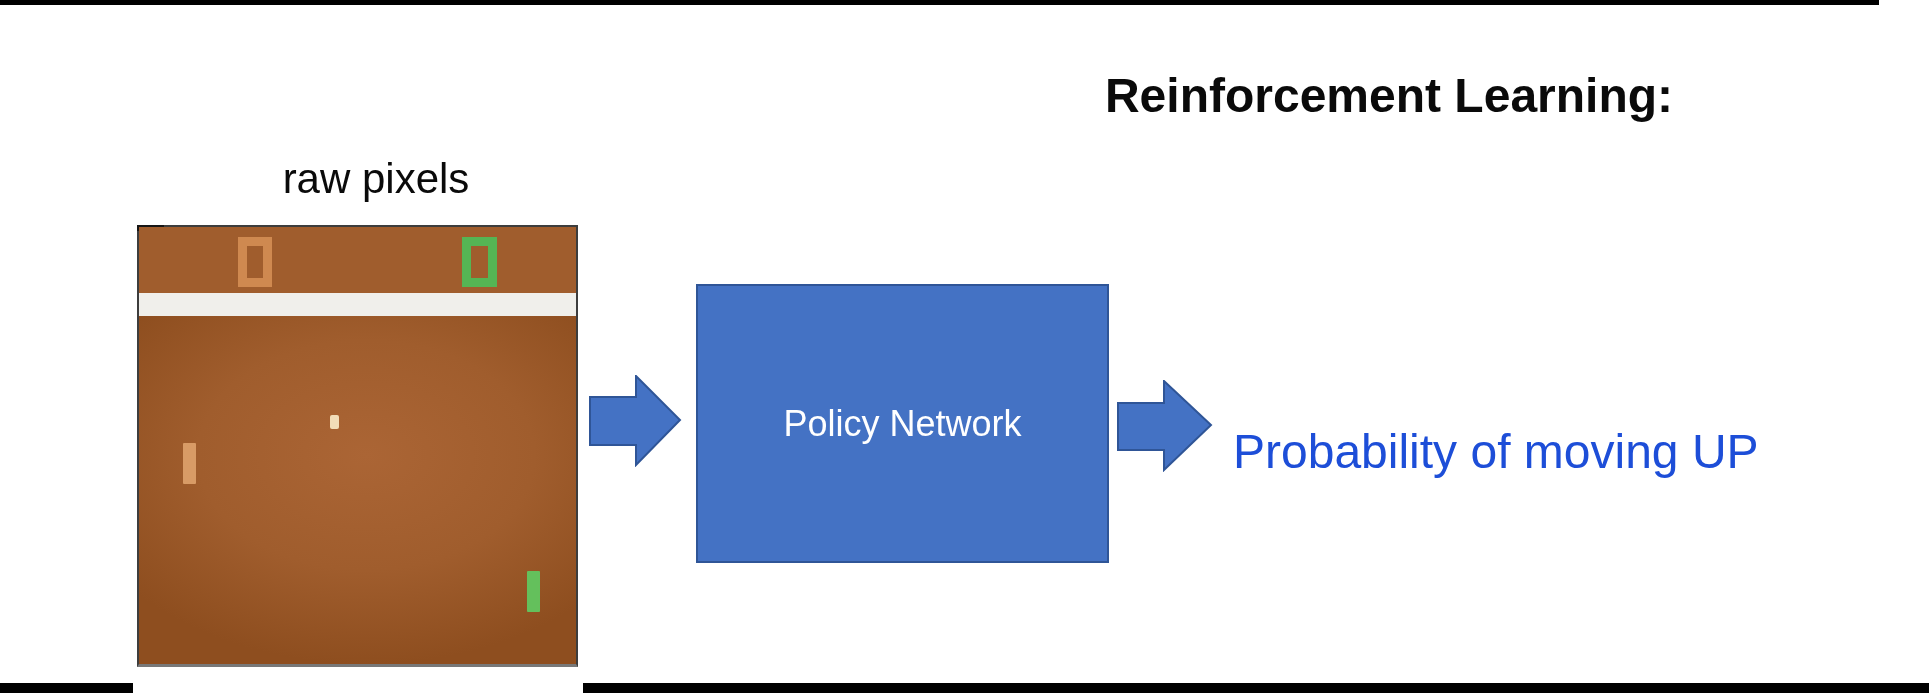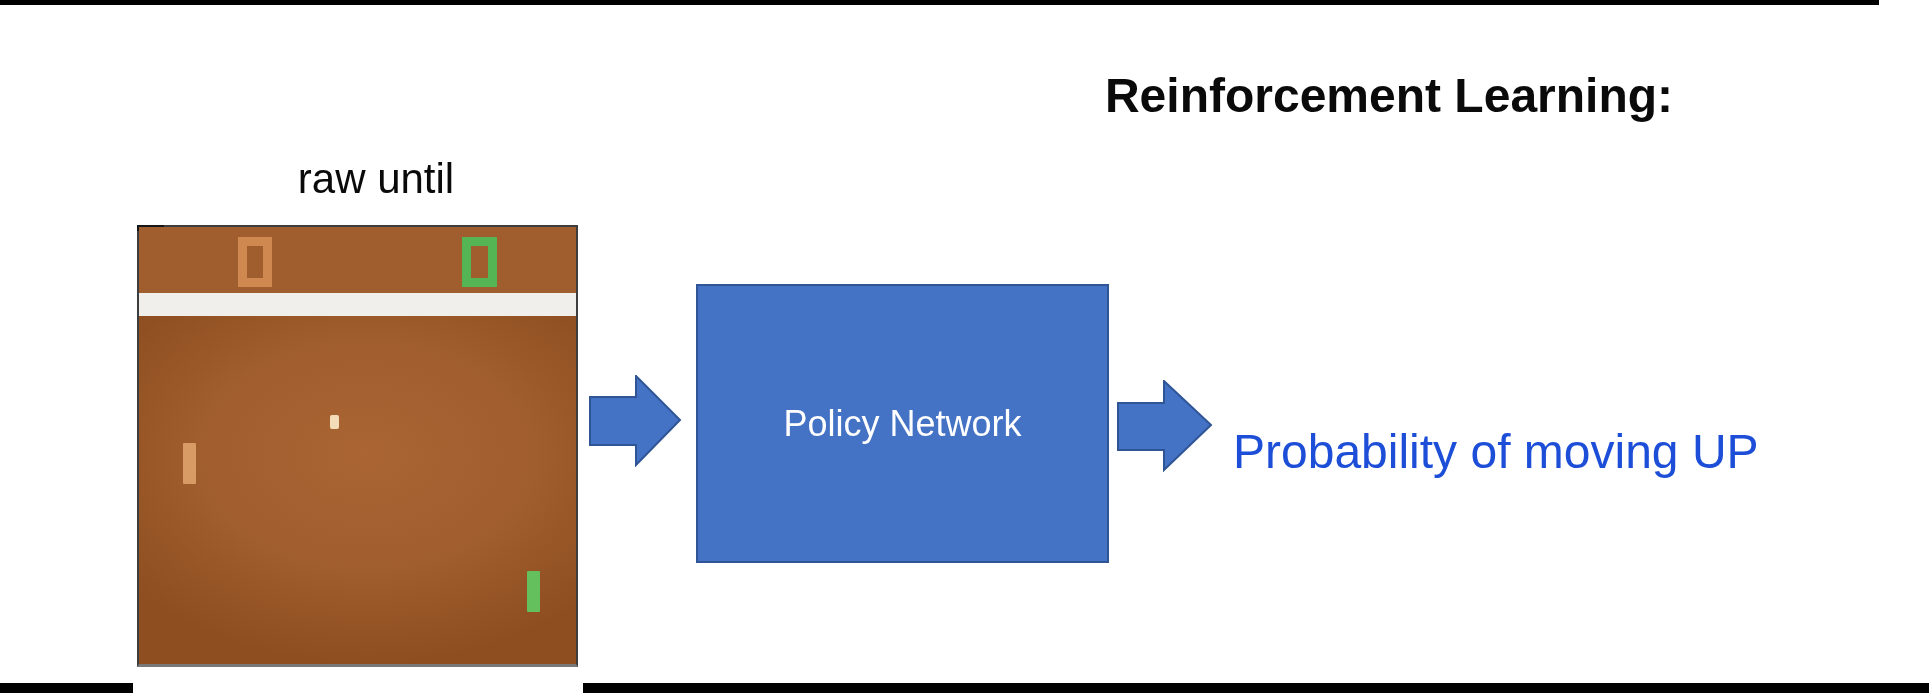--- a/index.html
+++ b/index.html
@@ -149,21 +149,21 @@
 </style>
 </head>
 <body>
 
 <div id="canvas">
 
   <div id="top-bar" class="bar"></div>
   <div id="bottom-bar-left" class="bar"></div>
   <div id="bottom-bar-right" class="bar"></div>
 
-  <div id="raw-pixels-label">raw until</div>
+  <div id="raw-pixels-label">raw pixels</div>
 
   <div id="pong-screen">
     <div id="pong-corner-notch"></div>
     <div id="pong-score-band">
       <div id="pong-score-left"></div>
       <div id="pong-score-right"></div>
     </div>
     <div id="pong-wall-bar"></div>
     <div id="pong-play-area">
       <div id="pong-ball"></div>

